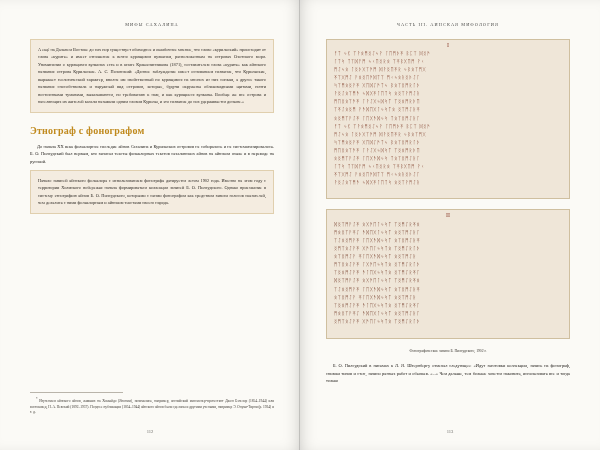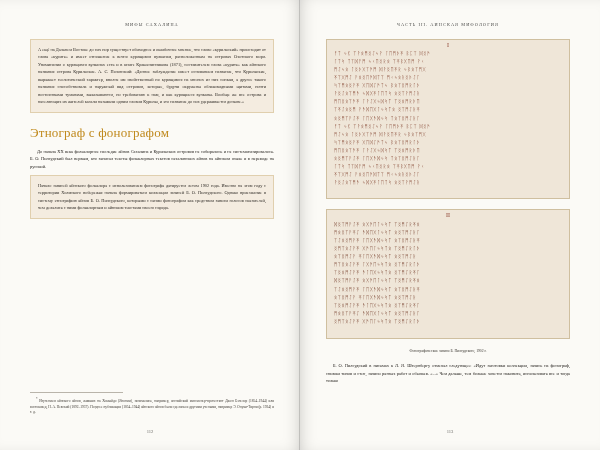--- a/index.html
+++ b/index.html
@@ -72,22 +72,22 @@
   .note p {
     margin: 0;
     font-size: 4.35px;
     line-height: 1.72;
     text-align: justify;
     color: #2f2b26;
     hyphens: auto;
   }
 
   .section-title {
-    font-size: 13px;
-    font-weight: normal;
+    font-size: 10px;
+    font-weight: bold;
     color: #b8860b;
     color: #c08a1e;
     margin: 12px 0 7px 0;
     letter-spacing: 0.2px;
     font-family: "Liberation Serif", serif;
   }
   .body p {
     margin: 0 0 4px 0;
     font-size: 4.4px;
     line-height: 1.74;

